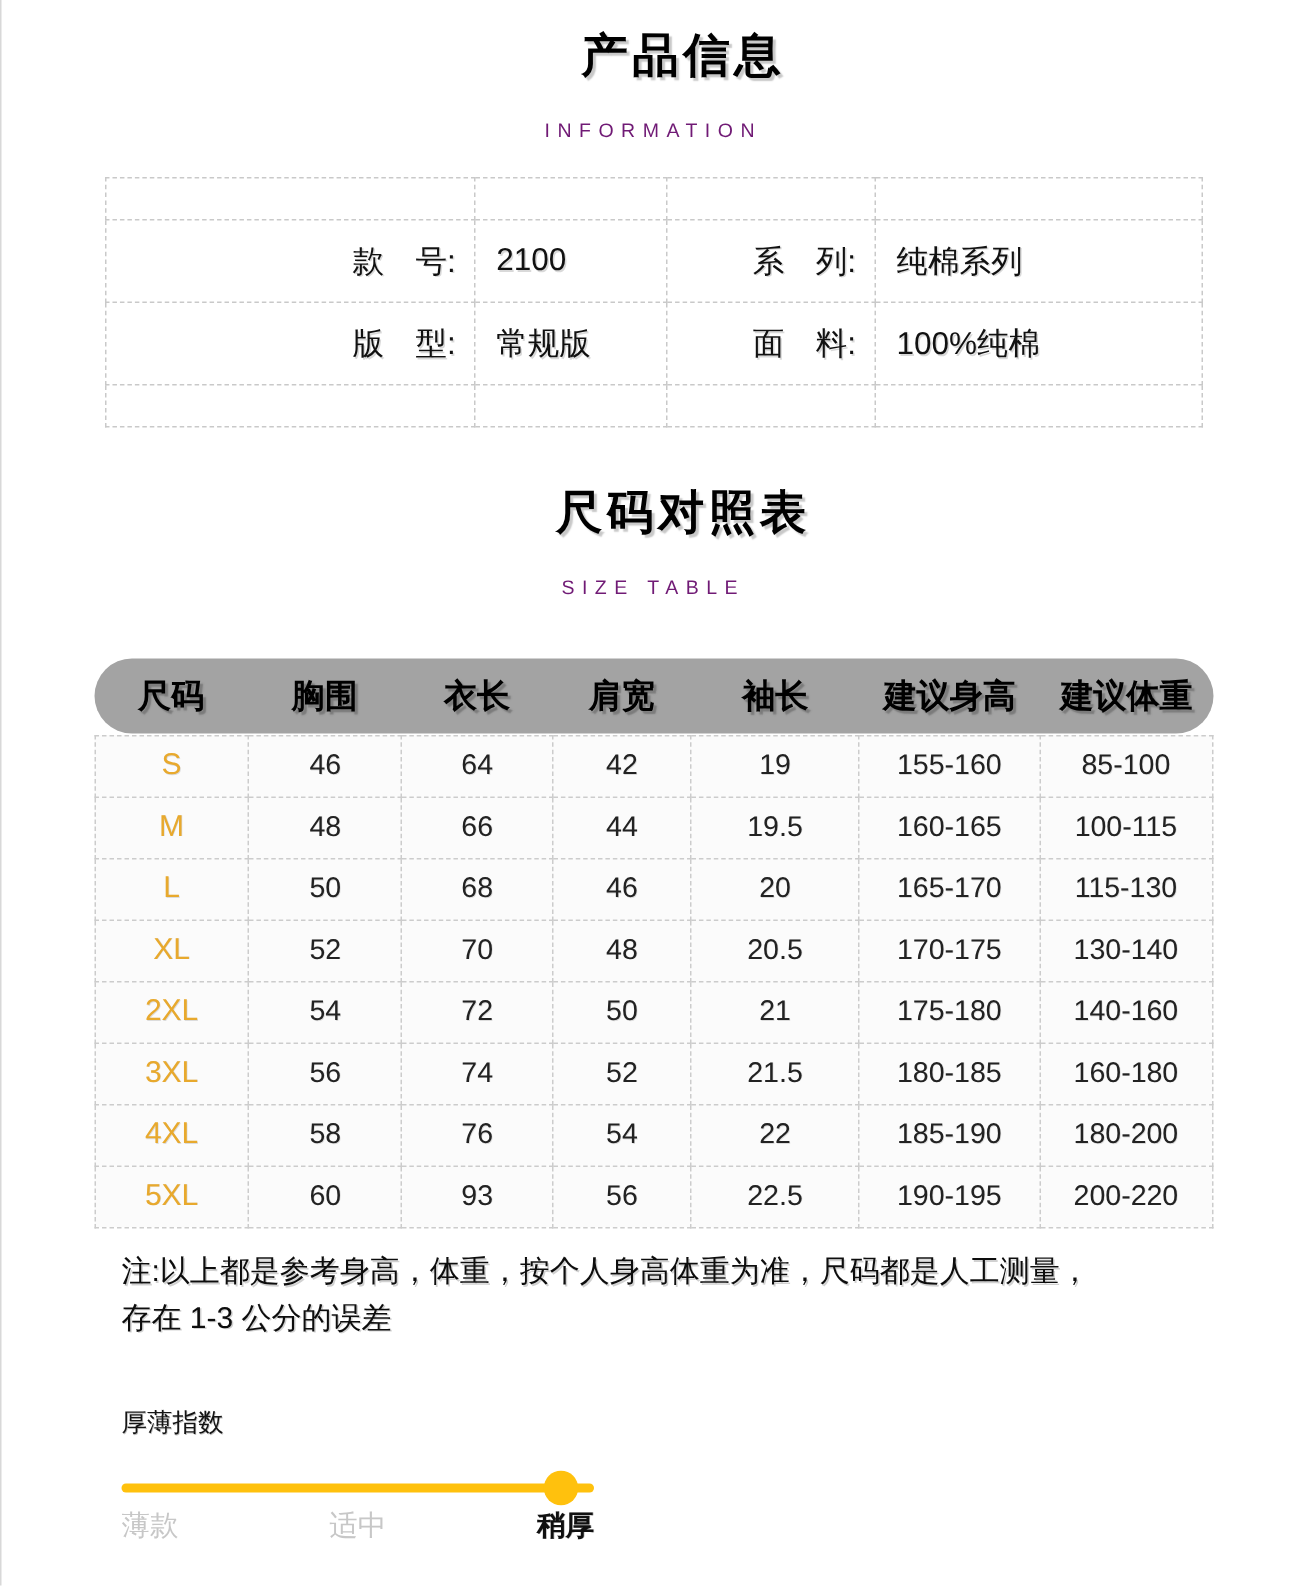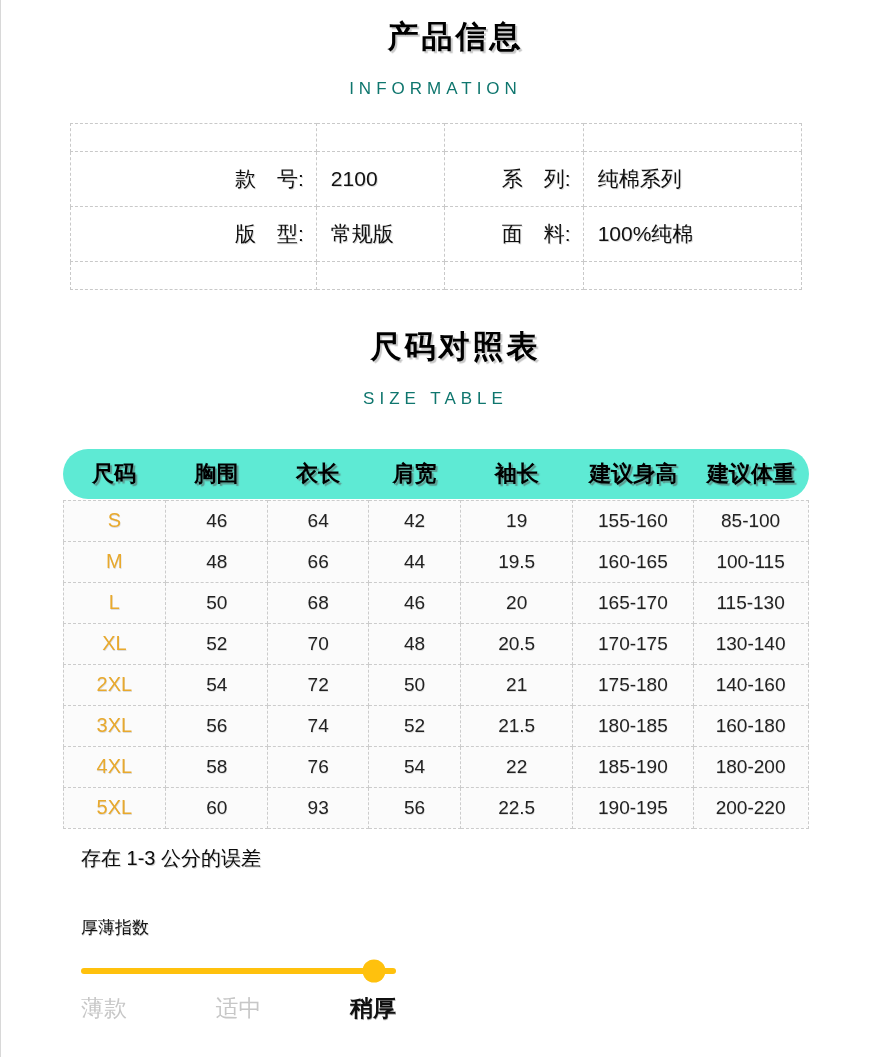--- a/index.html
+++ b/index.html
@@ -6,35 +6,35 @@
   body{
     width:870px;height:1057px;background:#ffffff;overflow:hidden;
     font-family:"Liberation Sans","DejaVu Sans",sans-serif;
     border-left:1px solid #d8d8d8;box-sizing:border-box;
   }
   .sec-title{
     margin-top:16px;text-align:center;font-size:31px;font-weight:bold;color:#000;
     letter-spacing:3px;text-shadow:2px 2px 1px rgba(0,0,0,0.22);padding-left:40px;
   }
   .sec-sub{
-    text-align:center;font-size:17px;color:#0f766e;letter-spacing:5px;margin-top:4px;
+    text-align:center;font-size:13px;color:#701a75;letter-spacing:5px;margin-top:4px;
   }
   
   .info-table{
     width:732px;margin:24px auto 0;border-collapse:collapse;table-layout:fixed;
     font-size:21px;color:#111;
   }
   .info-table td{border:1px dashed #c9c9c9;height:52px;text-shadow:1px 1px 0 rgba(0,0,0,0.15);}
   .info-table tr.spacer td{height:25px;}
   .info-table td.lbl{text-align:right;padding-right:12px;}
   .info-table td.val{text-align:left;padding-left:14px;}
   
   .size-wrap{width:746px;margin:40px auto 0;}
   .size-header{
-    height:50px;border-radius:25px;background:#5eead4;display:flex;align-items:center;
+    height:50px;border-radius:25px;background:#a3a3a3;display:flex;align-items:center;
     font-size:22px;font-weight:bold;color:#000;text-shadow:2px 2px 1px rgba(90,90,90,0.55);
   }
   .size-header span{display:block;text-align:center;}
   .w0{width:13.8%;} .w1{width:13.7%;} .w2{width:13.5%;} .w3{width:12.4%;}
   .w4{width:15.0%;} .w5{width:16.2%;} .w6{width:15.4%;}
   .size-table{width:100%;border-collapse:collapse;table-layout:fixed;margin-top:1px;}
   .size-table td{
     border:1px dashed #cccccc;height:38px;text-align:center;font-size:19px;color:#222;
     background:#fbfbfb;text-shadow:0.5px 0.5px 0 rgba(0,0,0,0.12);
   }
@@ -45,21 +45,21 @@
   .note div{white-space:nowrap;}
   
   .indices{display:grid;grid-template-columns:315px 315px;column-gap:67px;row-gap:36px;
     margin:42px 0 0 80px;}
   .idx-title{font-size:17px;color:#141414;text-shadow:0.5px 0.5px 0 rgba(0,0,0,0.25);}
   .slider{position:relative;height:24px;margin-top:20px;}
   .slider-track{position:absolute;left:0;right:0;top:50%;height:6px;
     transform:translateY(-50%);background:#FFC10D;border-radius:3px;}
   .slider-dot{position:absolute;top:50%;transform:translate(-50%,-50%);
     width:23px;height:23px;background:#FFC10D;border-radius:50%;}
-  .scale{display:flex;margin-top:10px;font-size:23px;}
+  .scale{display:flex;font-size:19px;}
   .scale span{flex:1;color:#c7c7c7;}
   .scale span:nth-child(1){text-align:left;}
   .scale span:nth-child(2){text-align:center;}
   .scale span:nth-child(3){text-align:right;}
   .scale span[data-active="true"]{color:#101010;font-weight:bold;
     text-shadow:0.5px 0.5px 0 rgba(0,0,0,0.3);}
 </style>
 </head>
 <body>
 
@@ -201,20 +201,21 @@
           <td>56</td>
           <td>22.5</td>
           <td>190-195</td>
           <td>200-220</td>
         </tr>
       </tbody>
         </table>
     </div>
 
     <div class="note">
+      <div>注:以上都是参考身高，体重，按个人身高体重为准，尺码都是人工测量，</div>
       <div>存在 1-3 公分的误差</div>
     </div>
   </section>
 
   <section class="indices">
 
     <div>
       <div class="idx-title">厚薄指数</div>
       <div class="slider">
         <div class="slider-track"></div>

